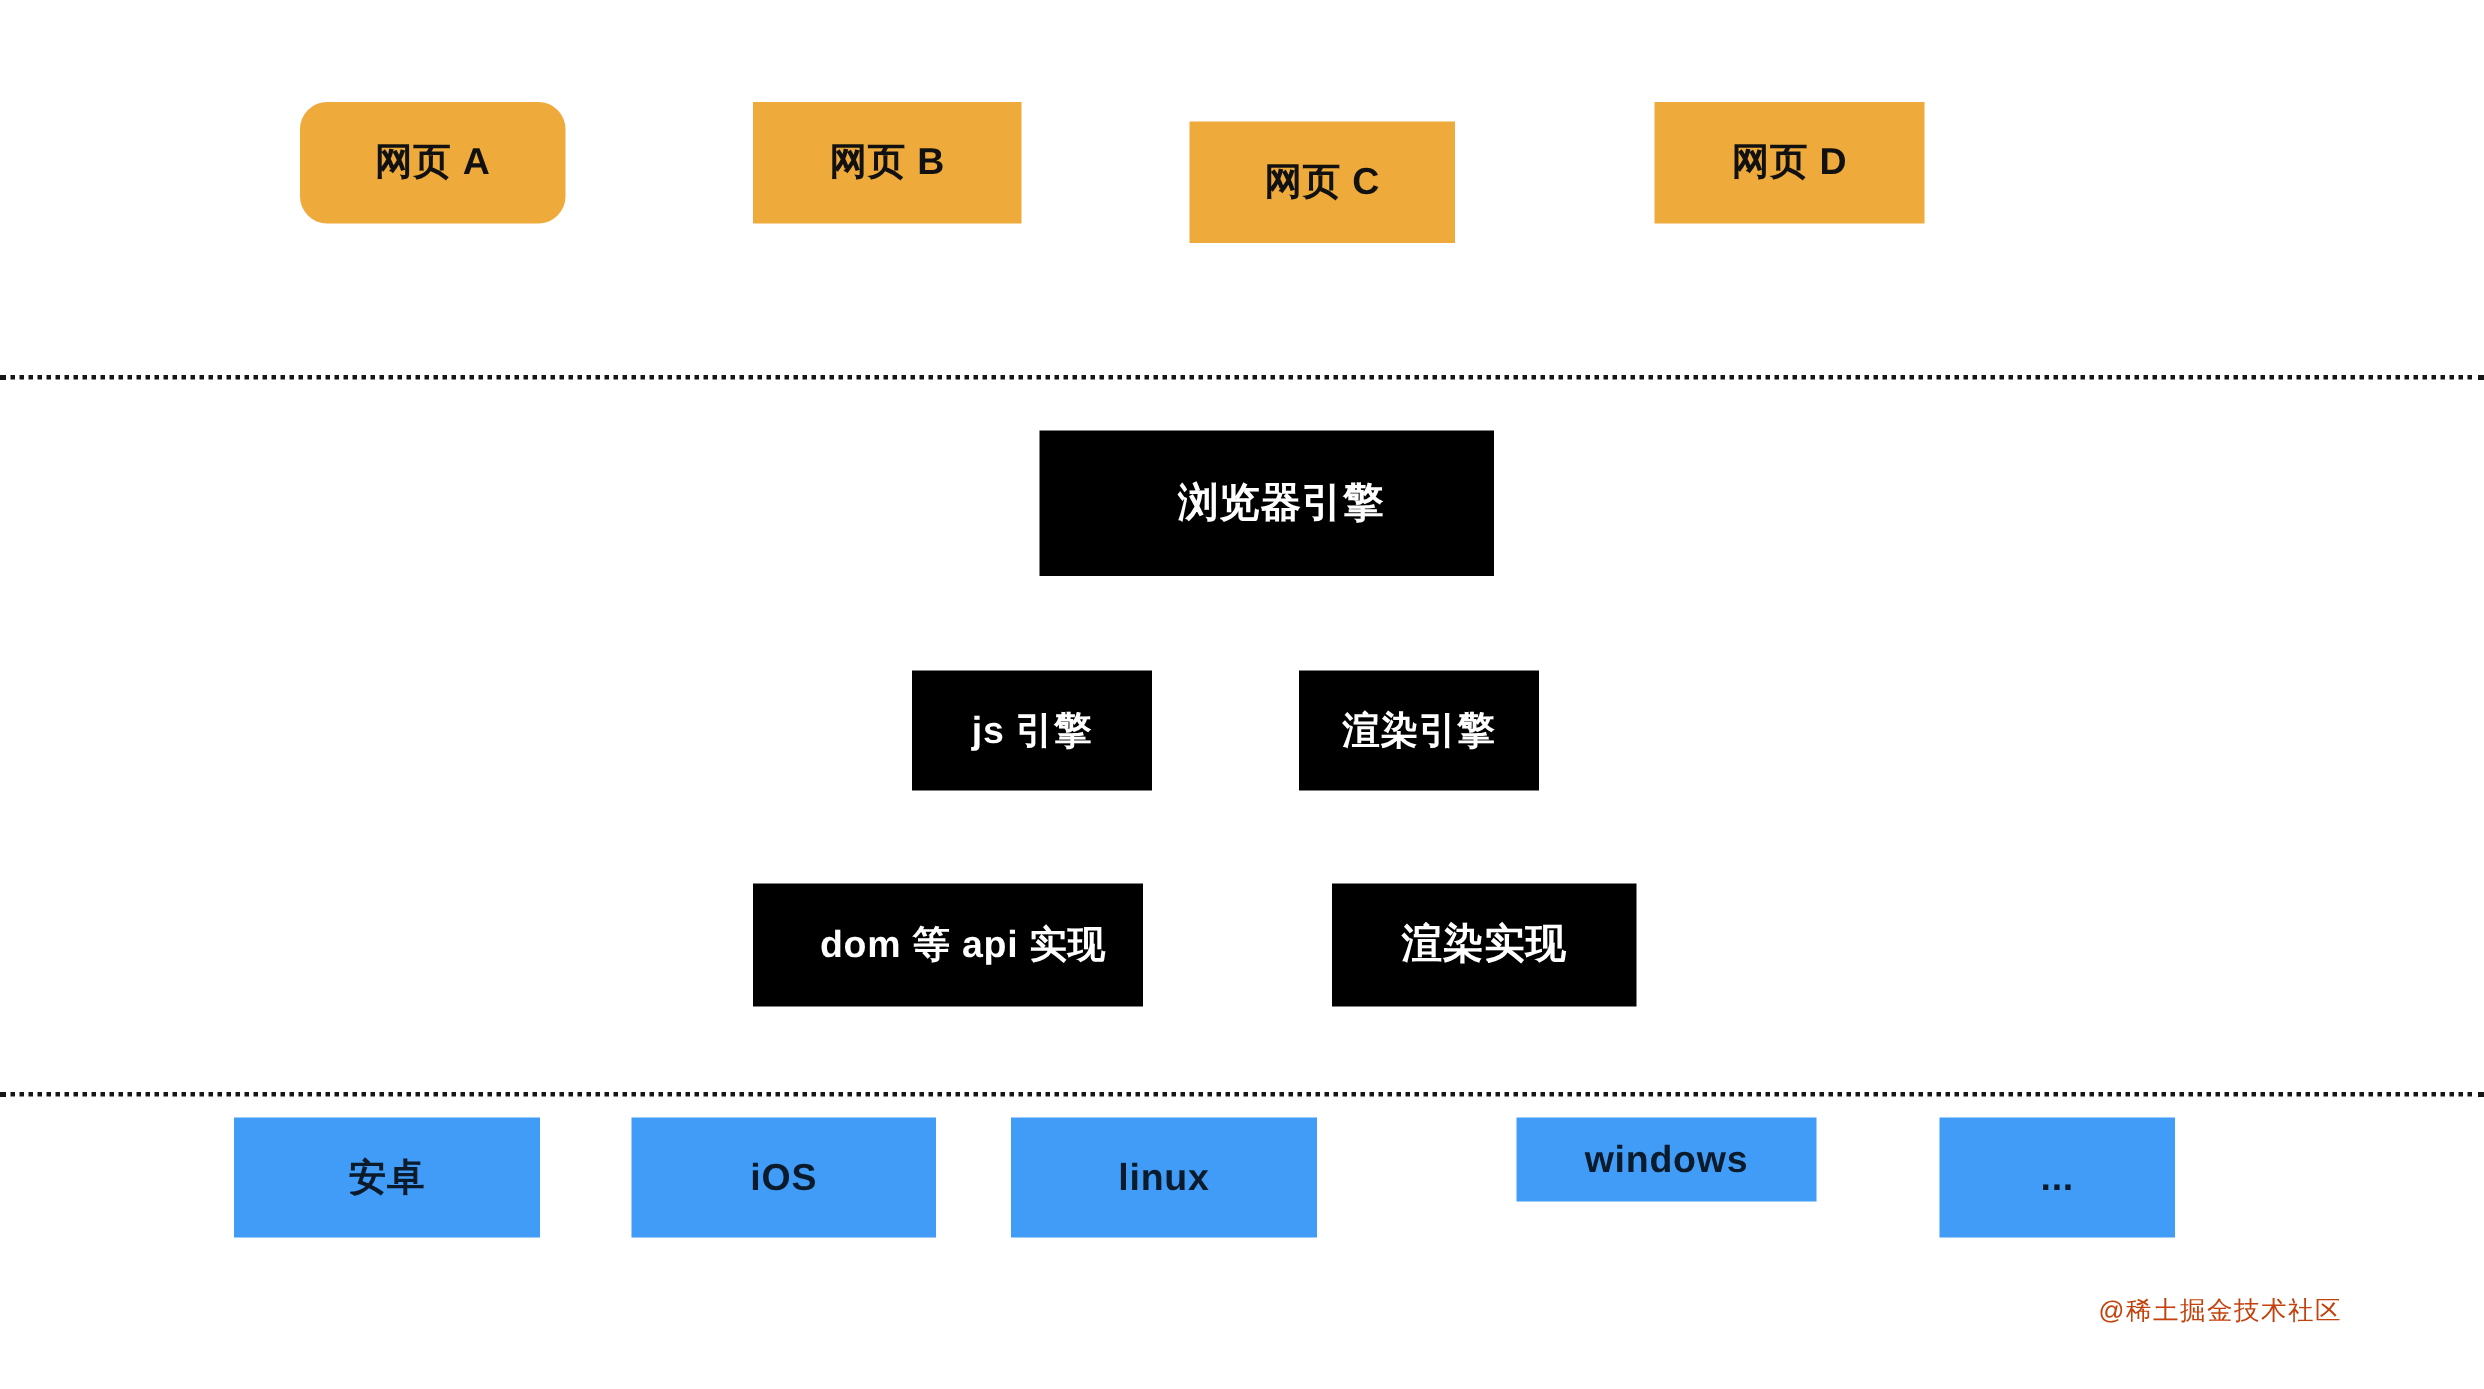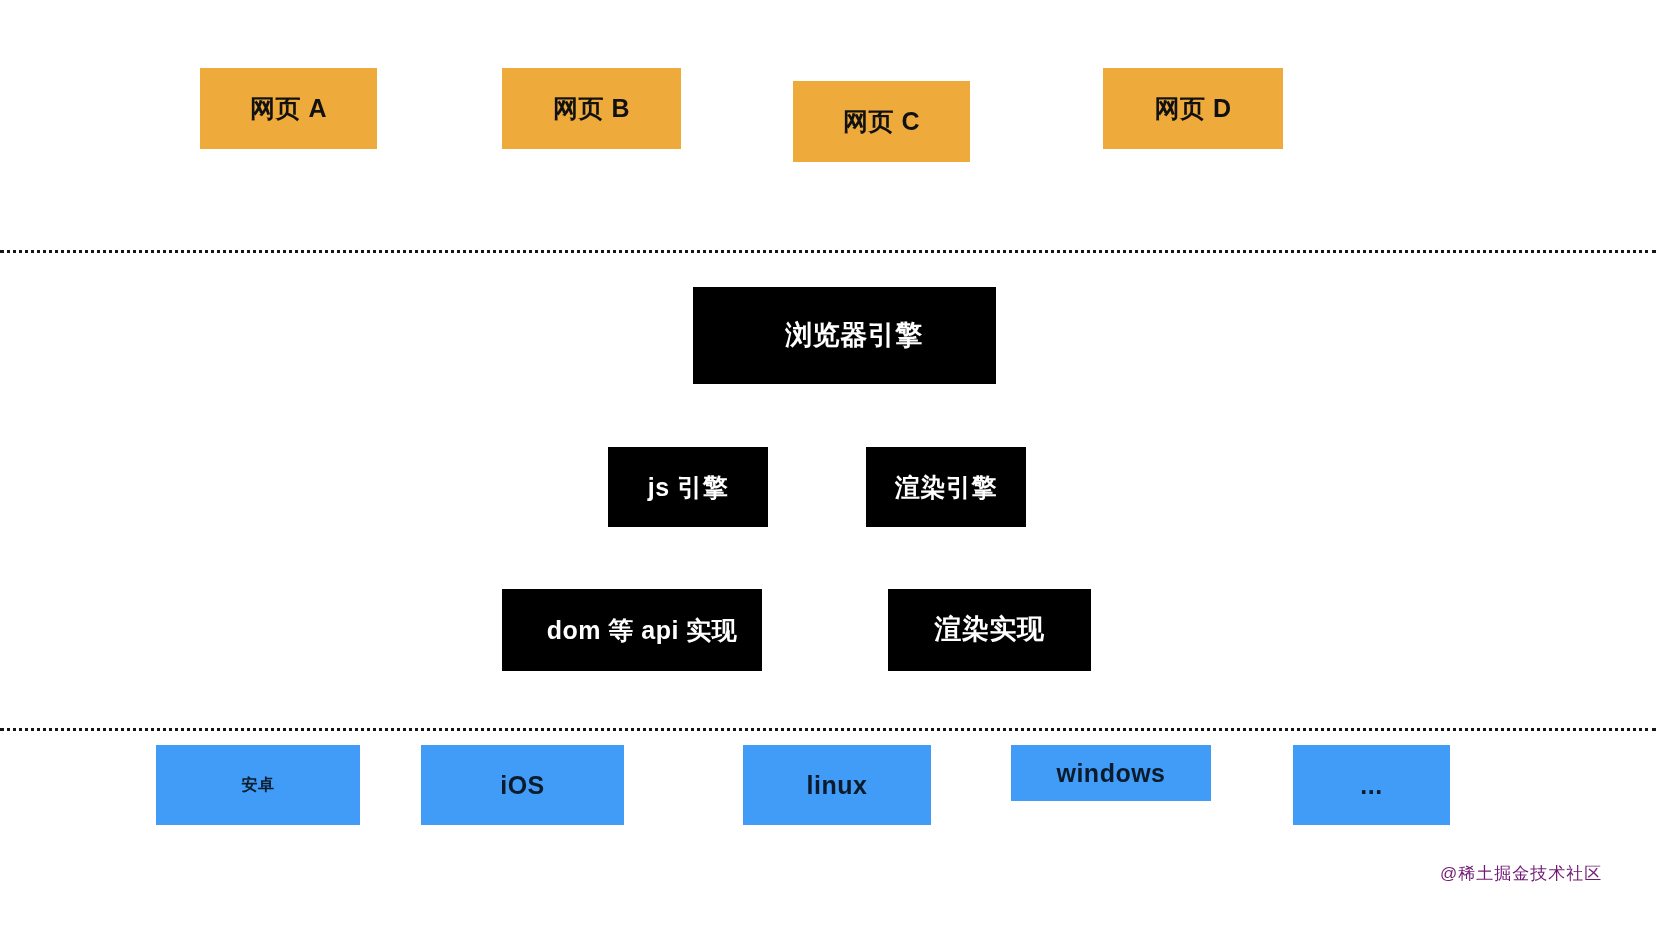--- a/index.html
+++ b/index.html
@@ -45,34 +45,33 @@
   }
   .divider {
     position: absolute;
     left: 0;
     width: 1656px;
     height: 0;
     border-top: 3px dotted #161616;
   }
   .watermark {
     position: absolute;
-    color: #701a75;
+    color: #c2410c;
     font-size: 17px;
     letter-spacing: 1px;
     white-space: nowrap;
-    margin-left: 41px;
   }
 </style>
 </head>
 <body>
 
 <div id="canvas">
 
   <div id="web-layer">
-      <div class="node node-web" style="left: 200px; top: 68px; width: 177px; height: 81px;">
+      <div class="node node-web" style="left: 200px; top: 68px; width: 177px; height: 81px; border-radius: 18px;">
         <span>网页 A</span>
       </div>
       <div class="node node-web" style="left: 502px; top: 68px; width: 179px; height: 81px;">
         <span>网页 B</span>
       </div>
       <div class="node node-web" style="left: 793px; top: 68px; width: 177px; height: 81px; margin-top: 13px;">
         <span>网页 C</span>
       </div>
       <div class="node node-web" style="left: 1103px; top: 68px; width: 180px; height: 81px;">
         <span>网页 D</span>
@@ -96,27 +95,27 @@
       </div>
       <div class="node node-engine" style="left: 502px; top: 589px; width: 260px; height: 82px; font-size: 25px; padding-left: 20px;">
         <span>dom 等 api 实现</span>
       </div>
       <div class="node node-engine" style="left: 888px; top: 589px; width: 203px; height: 82px; font-size: 27px;">
         <span>渲染实现</span>
       </div>
     </div>
 
   <div id="os-layer">
-      <div class="node node-os" style="left: 156px; top: 745px; width: 204px; height: 80px; font-size: 16px; align-items: center;">
+      <div class="node node-os" style="left: 156px; top: 745px; width: 204px; height: 80px; font-size: 25px; align-items: center;">
         <span>安卓</span>
       </div>
       <div class="node node-os" style="left: 421px; top: 745px; width: 203px; height: 80px; font-size: 25px;">
         <span>iOS</span>
       </div>
-      <div class="node node-os" style="left: 743px; top: 745px; width: 188px; height: 80px; font-size: 25px;">
+      <div class="node node-os" style="left: 674px; top: 745px; width: 204px; height: 80px; font-size: 25px;">
         <span>linux</span>
       </div>
       <div class="node node-os" style="left: 1011px; top: 745px; width: 200px; height: 56px; font-size: 25px;">
         <span>windows</span>
       </div>
       <div class="node node-os" style="left: 1293px; top: 745px; width: 157px; height: 80px; font-size: 25px;">
         <span>...</span>
       </div>
     </div>
 

